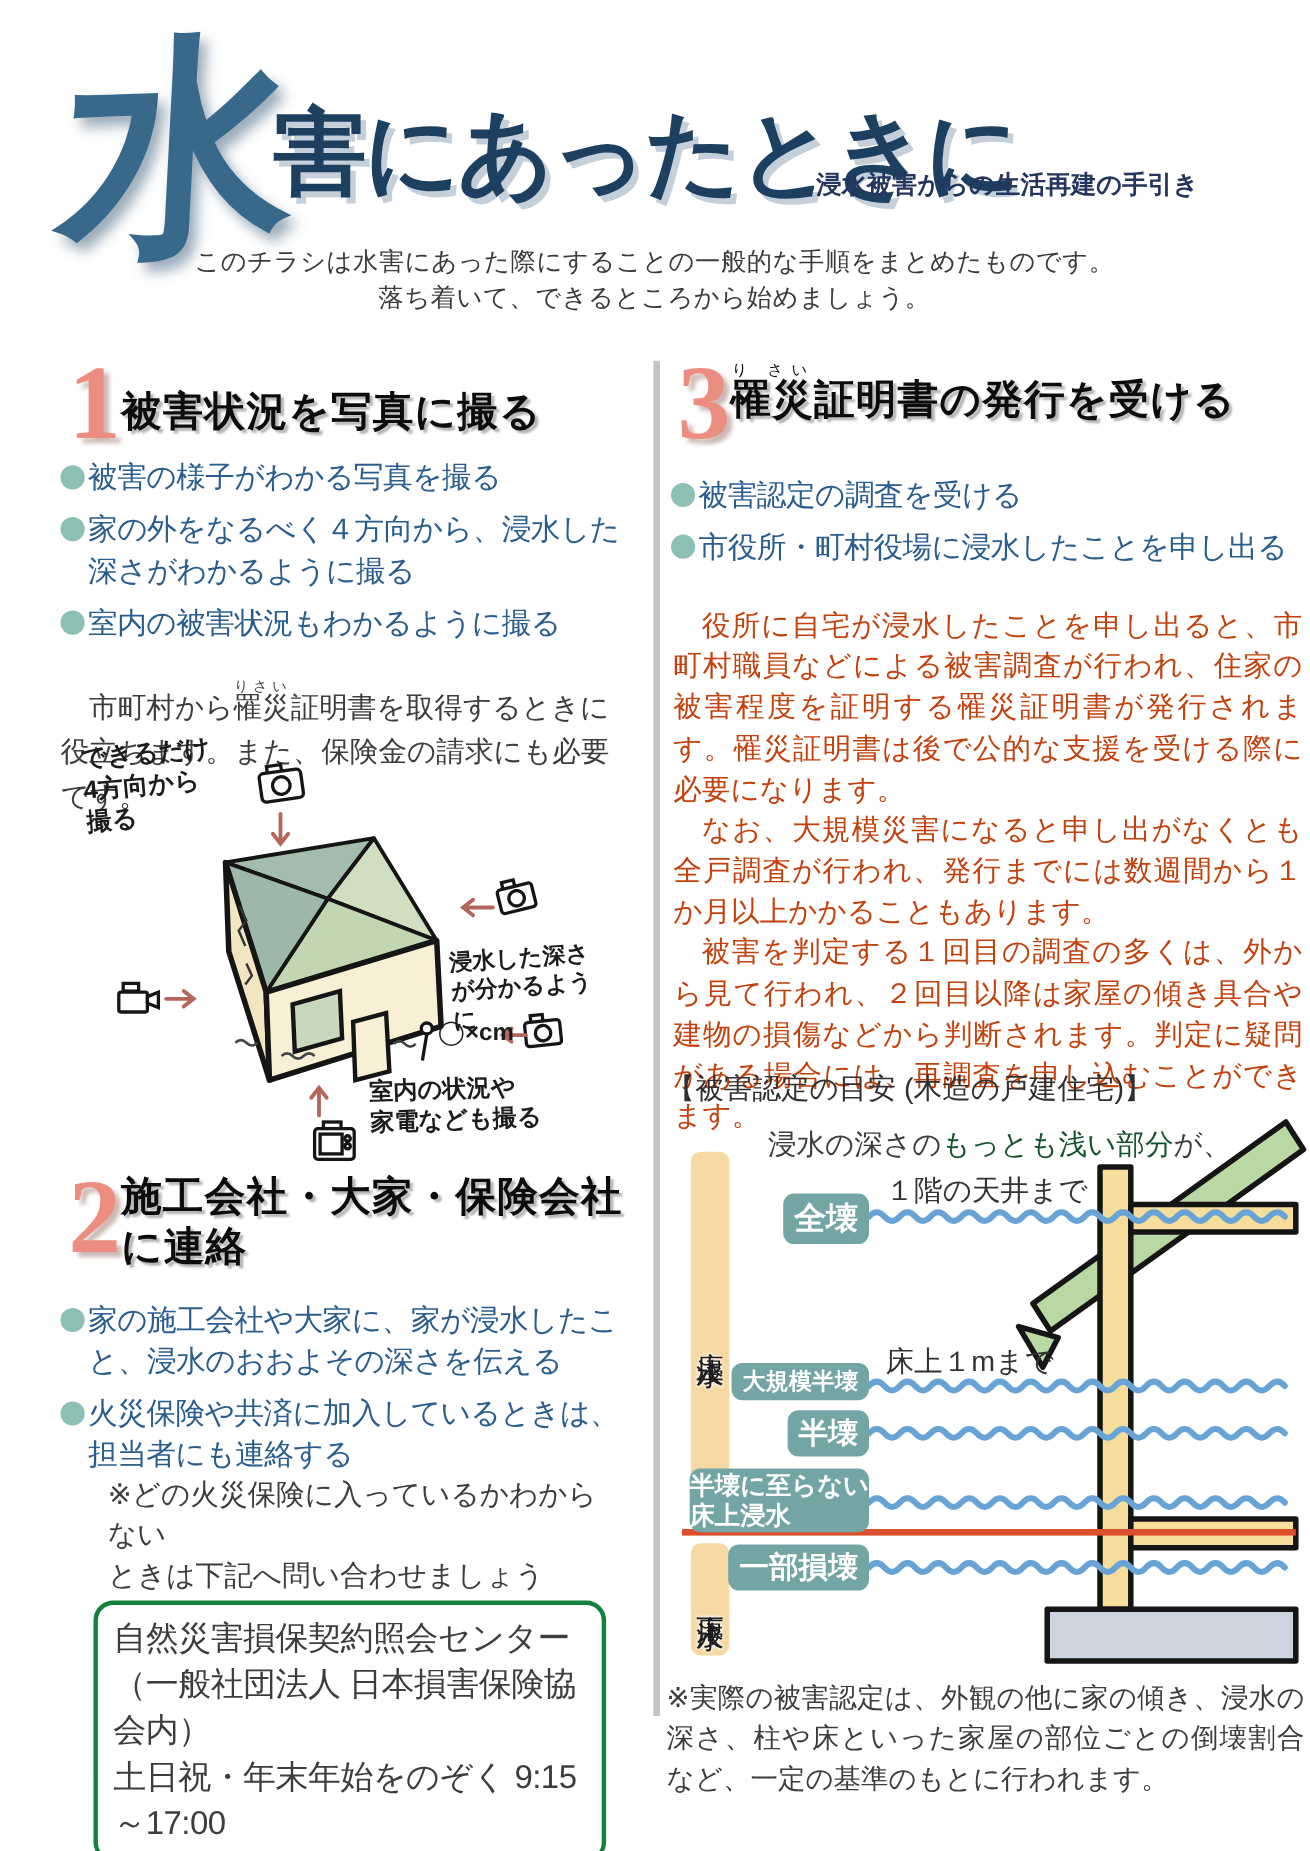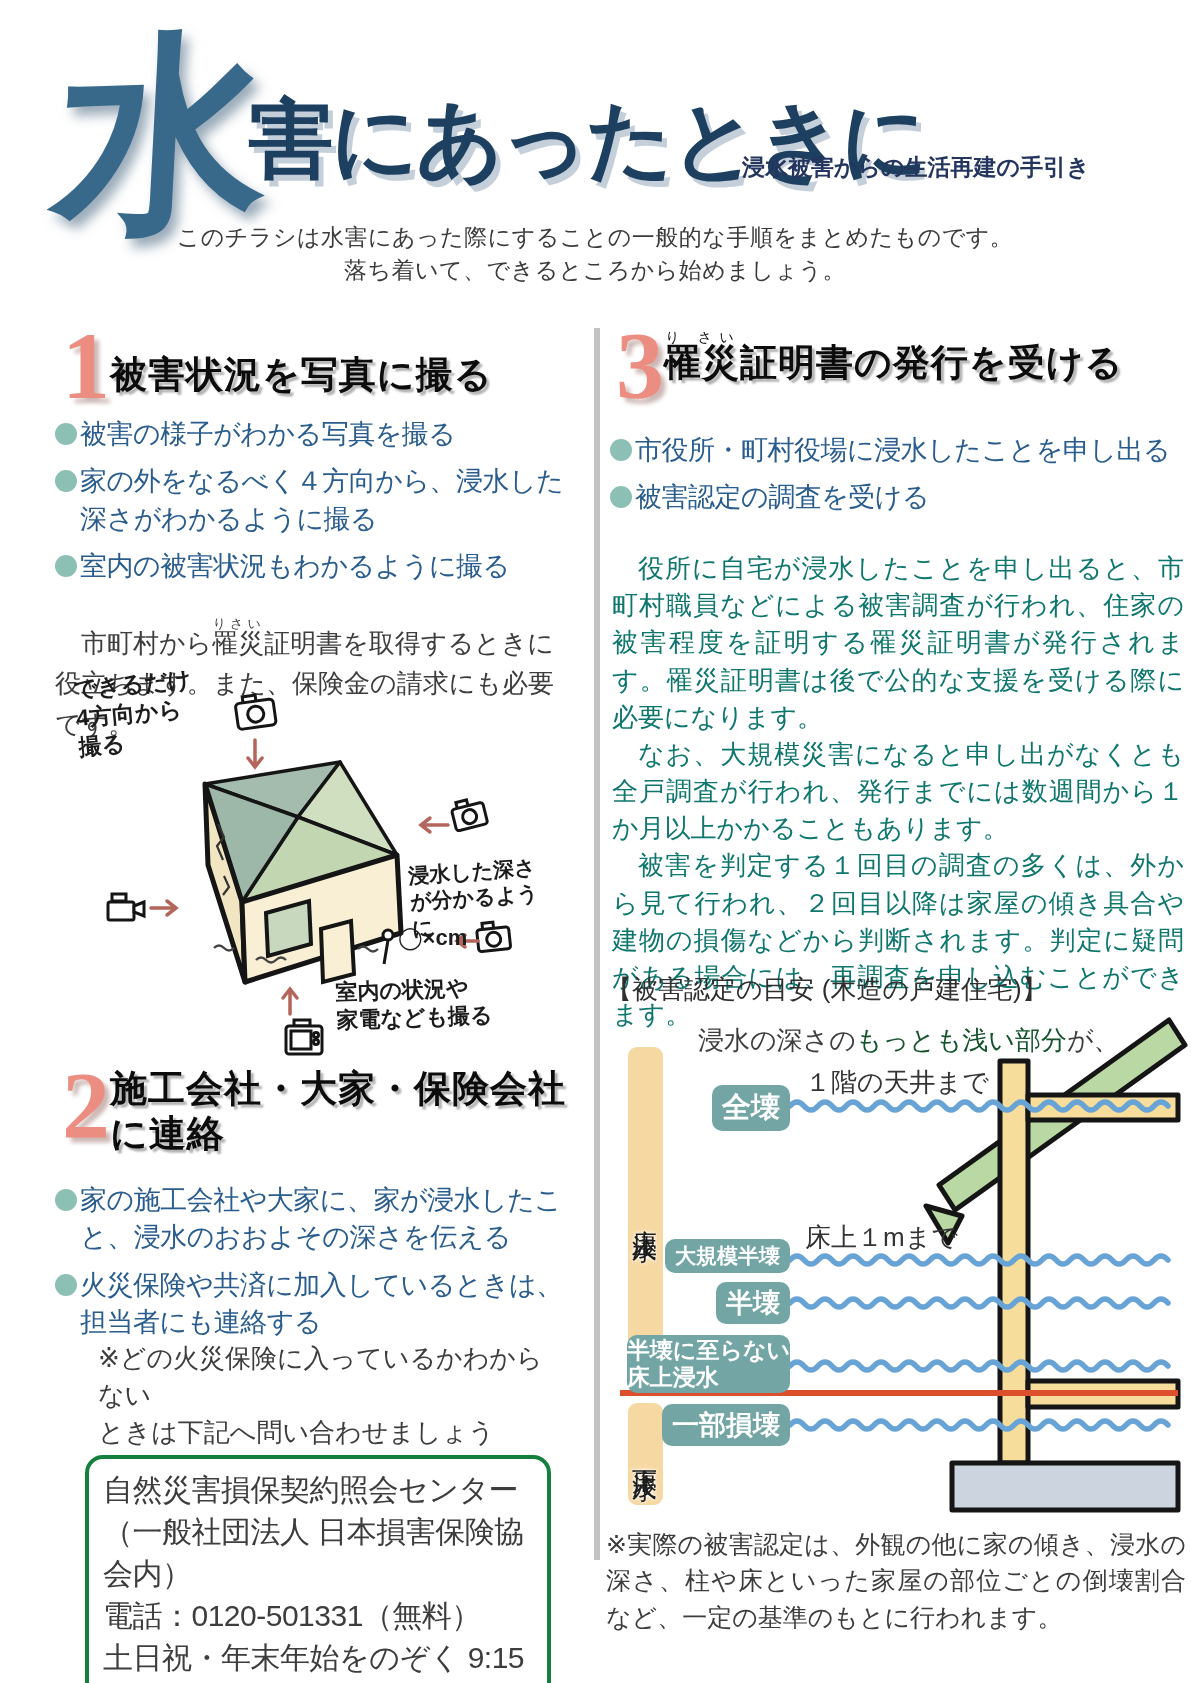--- a/index.html
+++ b/index.html
@@ -27,21 +27,21 @@
 
   
   .bullets{display:flex;flex-direction:column;gap:10px;}
   .bullet{display:flex;}
   .dot{flex:0 0 auto;width:22px;height:22px;border-radius:50%;background:#8cc0b4;margin:7px 3px 0 0;}
   .btext{font-size:27px;line-height:1.38;color:#2a5d8e;letter-spacing:-.5px;}
 
   
   .body-text{font-size:26px;line-height:1.55;color:#3d3d3d;}
   .body-text rt{font-size:13px;letter-spacing:3px;color:#3d3d3d;margin-top:40px;}
-  p.para{margin:0;text-indent:1em;text-align:justify;font-size:26px;line-height:1.43;color:#0f766e;}
+  p.para{margin:0;text-indent:1em;text-align:justify;font-size:26px;line-height:1.43;color:#c2410c;}
 
   
   .cbox{border:4px solid #15803d;border-radius:18px;padding:10px 14px;
         font-size:30px;line-height:1.4;color:#3d3d3d;letter-spacing:-.5px;}
 
   .divider{background:#c3c3c3;}
 
   
   .dg-intro{font-size:26px;color:#3d3d3d;}
   .dg-intro .hl{color:#14532d;}
@@ -185,37 +185,36 @@
       <span class="btext">火災保険や共済に加入しているときは、担当者にも連絡する</span>
     </div>
   </div>
 
   <div class="abs body-text pre" style="left:98px;top:1340px;width:445px;line-height:1.42;">※どの火災保険に入っているかわからない
 ときは下記へ問い合わせましょう</div>
 
   <div class="abs cbox" style="left:85px;top:1455px;width:430px;">
     <div>自然災害損保契約照会センター</div>
     <div>（一般社団法人 日本損害保険協会内）</div>
-    <div>電話：0120-501331（無料）</div>
     <div>土日祝・年末年始をのぞく 9:15～17:00</div>
   </div>
 
   <div class="abs sec-num" style="left:616px;top:318px;">3</div>
   <div class="abs sec-title" style="left:664px;top:330px;">
     <ruby><span>罹災</span><rt>り さい</rt></ruby><span>証明書の発行を受ける</span>
   </div>
 
   <div class="abs bullets" style="left:610px;top:432px;width:580px;">
     <div class="bullet">
       <span class="dot"></span>
+      <span class="btext">被害認定の調査を受ける</span>
+    </div>
+    <div class="bullet">
+      <span class="dot"></span>
       <span class="btext">市役所・町村役場に浸水したことを申し出る</span>
-    </div>
-    <div class="bullet">
-      <span class="dot"></span>
-      <span class="btext">被害認定の調査を受ける</span>
     </div>
   </div>
 
   <div class="abs" style="left:612px;top:550px;width:572px;">
     <p class="para">役所に自宅が浸水したことを申し出ると、市町村職員などによる被害調査が行われ、住家の被害程度を証明する罹災証明書が発行されます。罹災証明書は後で公的な支援を受ける際に必要になります。</p>
     <p class="para">なお、大規模災害になると申し出がなくとも全戸調査が行われ、発行までには数週間から１か月以上かかることもあります。</p>
     <p class="para">被害を判定する１回目の調査の多くは、外から見て行われ、２回目以降は家屋の傾き具合や建物の損傷などから判断されます。判定に疑問がある場合には、再調査を申し込むことができます。</p>
   </div>
 
   <div class="abs dg-label" style="left:606px;top:972px;font-size:26px;color:#2f2f2f;">【被害認定の目安 (木造の戸建住宅)】</div>

